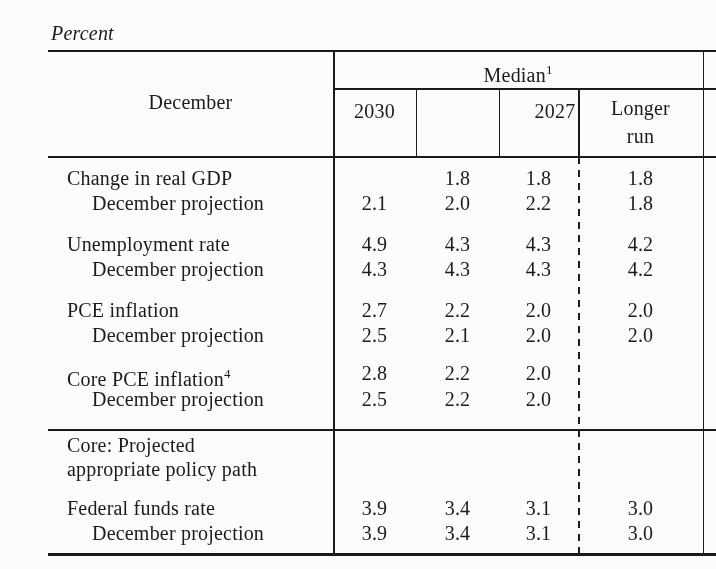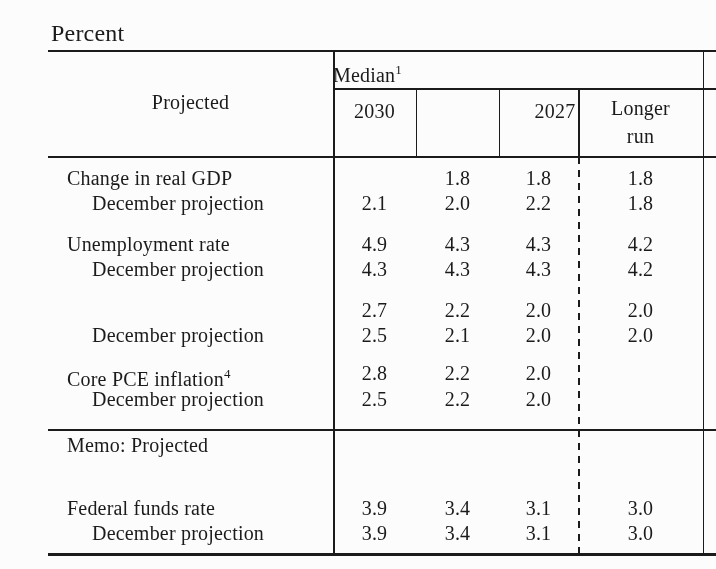--- a/index.html
+++ b/index.html
@@ -24,37 +24,38 @@
   .vline { position: absolute; background: var(--line); }
   .vdash {
     position: absolute;
     width: 1.5px;
     background: repeating-linear-gradient(to bottom, var(--line) 0 7px, transparent 7px 13px);
   }
   .page-title {
     position: absolute;
     left: 51px;
     top: 20px;
-    font-size: 24px;
+    font-size: 20px;
     line-height: 26px;
+    font-style: italic;
   }
   .hdr-variable {
     position: absolute;
     left: 48px;
     top: 90px;
     width: 285px;
     text-align: center;
     line-height: 25px;
   }
   .hdr-median {
     position: absolute;
     left: 333px;
     top: 57px;
     width: 370px;
-    text-align: left;
+    text-align: center;
     line-height: 26px;
   }
   .hdr-year {
     position: absolute;
     top: 99px;
     text-align: center;
     line-height: 25px;
   }
   .hdr-longer {
     position: absolute;
@@ -101,21 +102,21 @@
   <div class="hline" style="left:48px; top:429px; width:668px; height:1.5px;"></div>
   <div class="hline" style="left:48px; top:553px; width:668px; height:3px;"></div>
 
   <div class="vline" style="left:333px; top:50px; width:1.5px; height:505px;"></div>
   <div class="vline" style="left:415.5px; top:88px; width:1.5px; height:69px;"></div>
   <div class="vline" style="left:498.5px; top:88px; width:1.5px; height:69px;"></div>
   <div class="vline" style="left:578px; top:88px; width:1.5px; height:69px;"></div>
   <div class="vdash" style="left:578px; top:157px; height:397px;"></div>
   <div class="vline" style="left:702.5px; top:50px; width:1.5px; height:505px;"></div>
 
-  <div class="hdr-variable">Projected</div>
+  <div class="hdr-variable">December</div>
   <div class="hdr-median"><span>Median</span><sup>1</sup></div>
   <div class="hdr-year" style="left:333px; width:83px;">2030</div>
   <div class="hdr-year" style="left:526px; width:58px;">2027</div>
   <div class="hdr-longer">
       <div class="inner">Longer run</div>
     </div>
 
   <div class="row" style="top:166px;padding-left:22px;">
     <div class="rlabel">Change in real GDP</div>
     <div class="val c2">1.8</div>
@@ -139,20 +140,21 @@
   </div>
   <div class="row indent" style="top:257px;">
     <div class="rlabel">December projection</div>
     <div class="val c1">4.3</div>
     <div class="val c2">4.3</div>
     <div class="val c3">4.3</div>
     <div class="val c4">4.2</div>
   </div>
 
   <div class="row" style="top:298px;">
+    <div class="rlabel">PCE inflation</div>
     <div class="val c1">2.7</div>
     <div class="val c2">2.2</div>
     <div class="val c3">2.0</div>
     <div class="val c4">2.0</div>
   </div>
   <div class="row indent" style="top:323px;">
     <div class="rlabel">December projection</div>
     <div class="val c1">2.5</div>
     <div class="val c2">2.1</div>
     <div class="val c3">2.0</div>
@@ -168,21 +170,22 @@
   </div>
   <div class="row indent" style="top:387px;">
     <div class="rlabel">December projection</div>
     <div class="val c1">2.5</div>
     <div class="val c2">2.2</div>
     <div class="val c3">2.0</div>
     <div class="val c4"></div>
   </div>
 
   <div class="memo">
-    <div>Memo: Projected</div>
+    <div>Core: Projected</div>
+    <div>appropriate policy path</div>
   </div>
 
   <div class="row" style="top:496px;">
     <div class="rlabel">Federal funds rate</div>
     <div class="val c1">3.9</div>
     <div class="val c2">3.4</div>
     <div class="val c3">3.1</div>
     <div class="val c4">3.0</div>
   </div>
   <div class="row indent" style="top:521px;">

